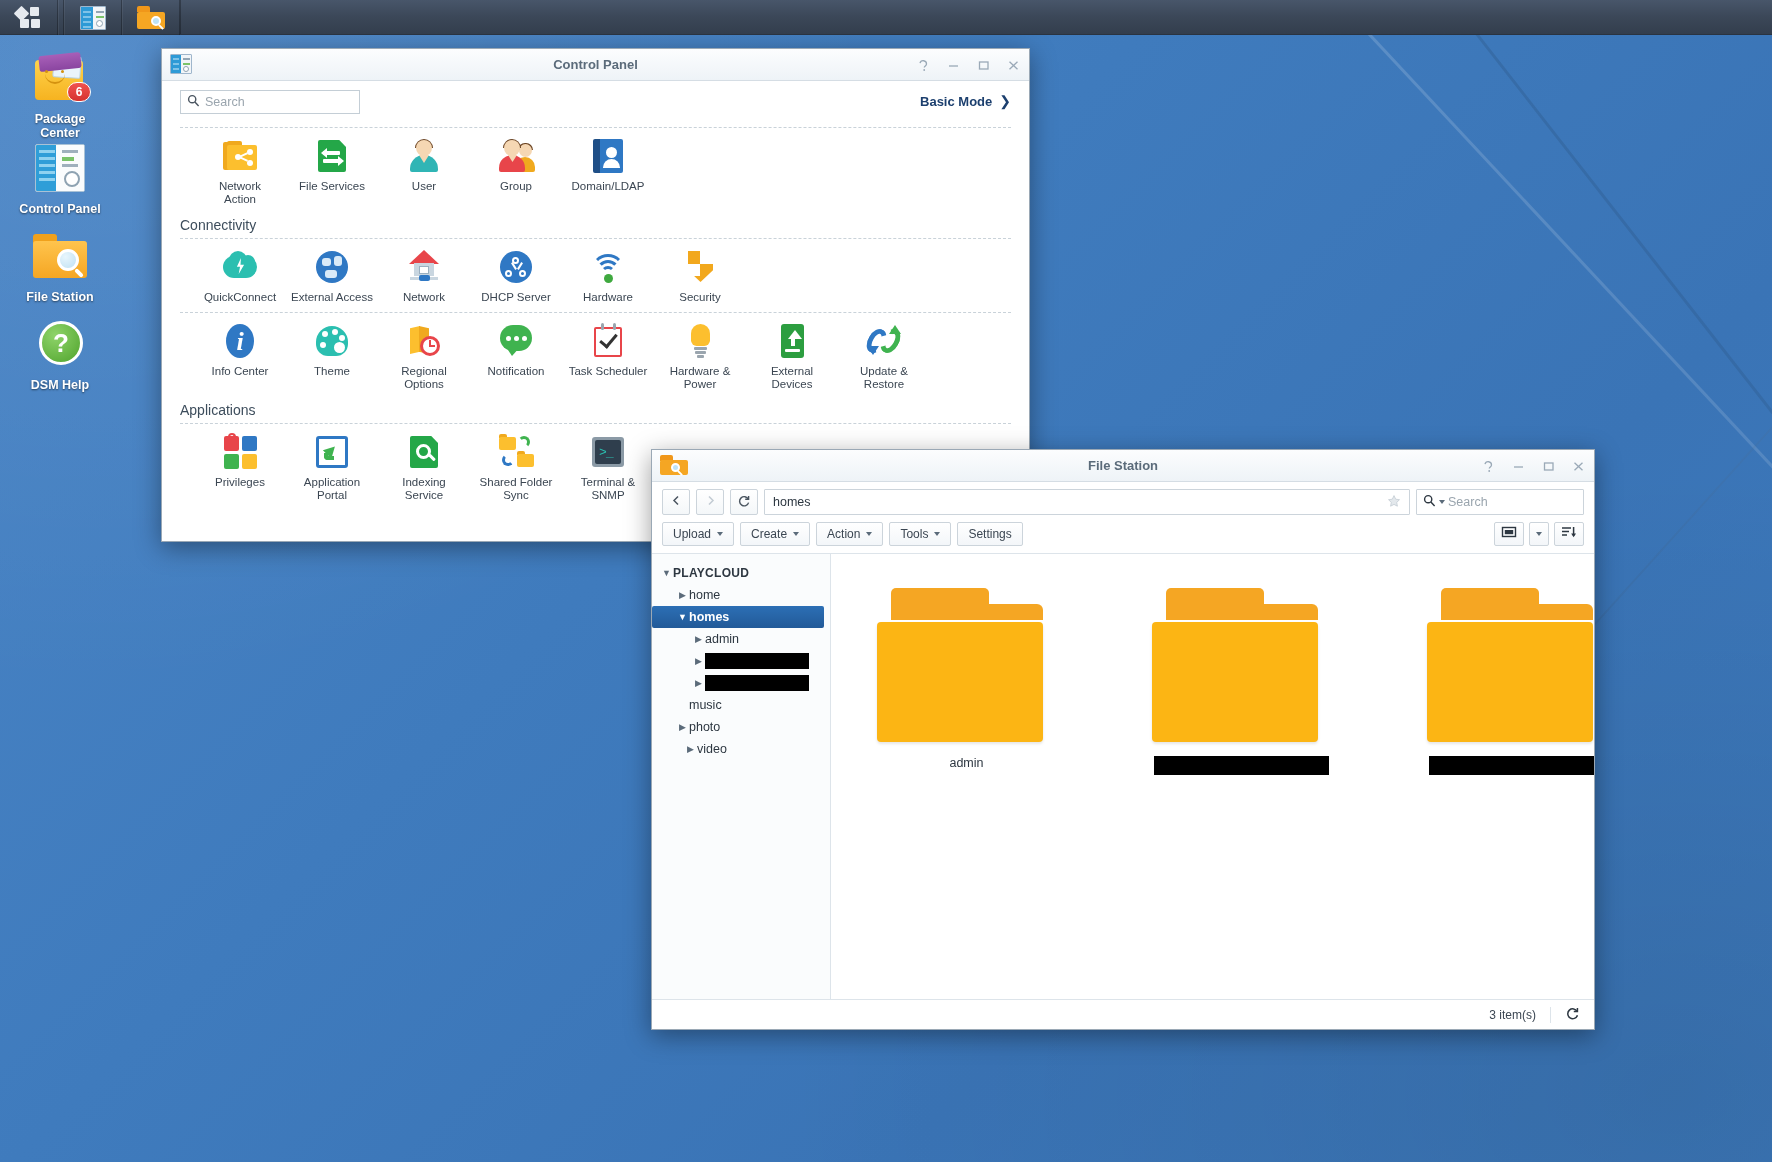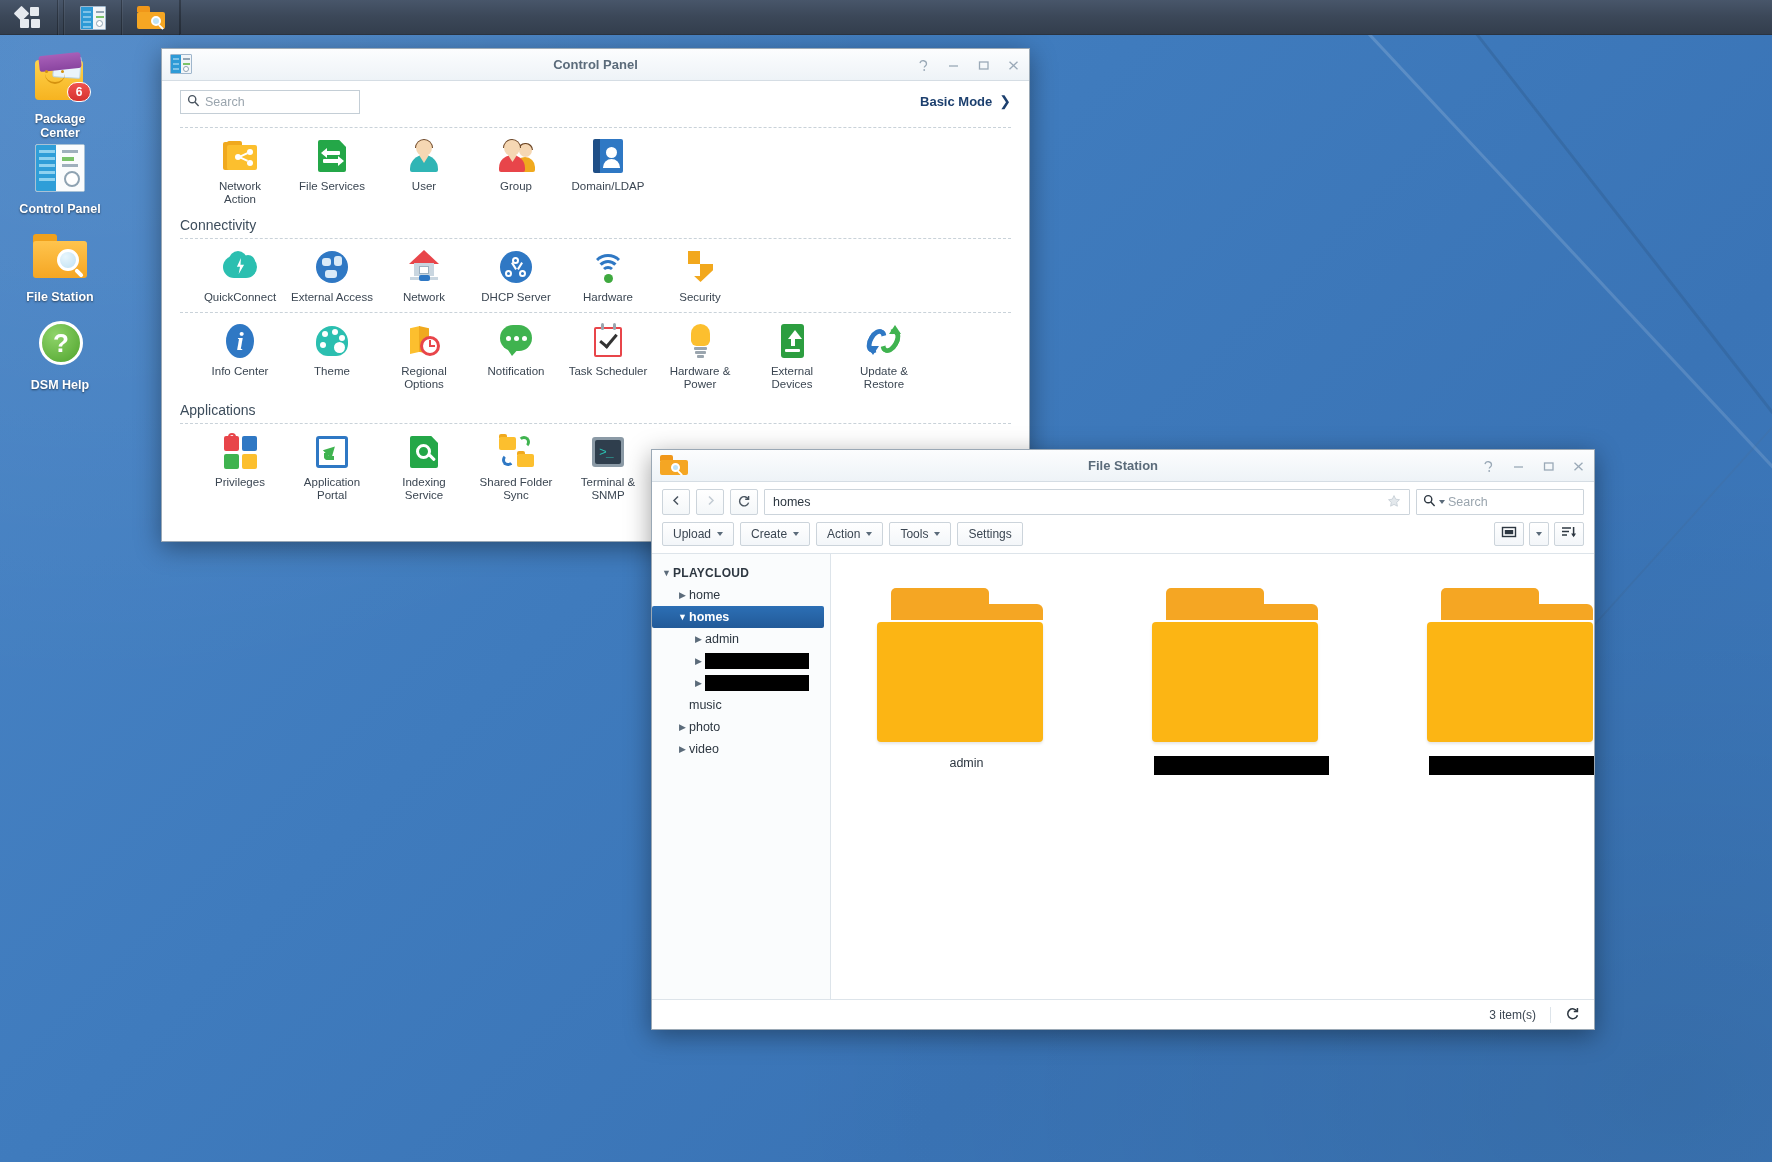--- a/index.html
+++ b/index.html
@@ -1084,21 +1084,21 @@
               <span class="redact" style="width: 104px;"></span>
             </div>
             <div class="tr-row" style="padding-left: 24px;">
               <span class="tr-arrow "></span>
               <span class="tr-label">music</span>
             </div>
             <div class="tr-row" style="padding-left: 24px;">
               <span class="tr-arrow closed"></span>
               <span class="tr-label">photo</span>
             </div>
-            <div class="tr-row" style="padding-left: 24px;">
+            <div class="tr-row" style="padding-left: 32px;">
               <span class="tr-arrow closed"></span>
               <span class="tr-label">video</span>
             </div>
           </div>
         <div class="fs-content">
           <div class="fs-filegrid" id="fs-filegrid">
               <div class="fs-file">
                 <div class="folder-big">
                   <i class="tab"></i>
                   <i class="tab2"></i>

